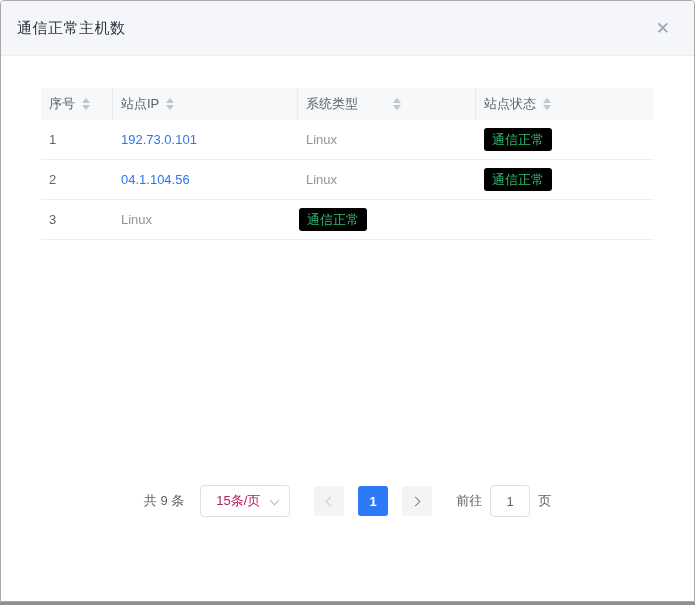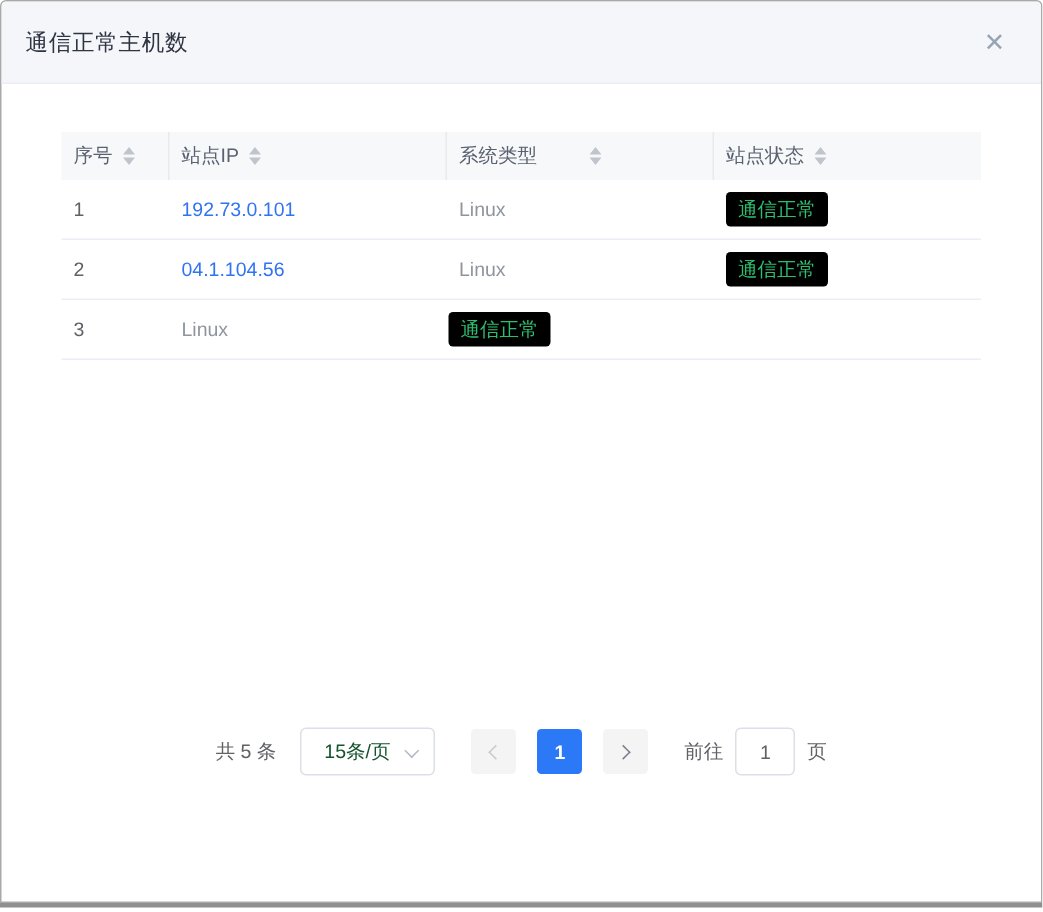--- a/index.html
+++ b/index.html
@@ -73,21 +73,21 @@
   .pagination {
     position:absolute; top:484px; left:0; right:0;
     display:flex; align-items:center; justify-content:center;
     font-size:13px; color:#606266;
   }
   .total-text { margin-right:16px; }
   .page-size-select {
     position:relative; width:90px; height:32px;
     border:1px solid #dcdfe6; border-radius:4px; background:#fff;
     display:flex; align-items:center; justify-content:center;
-    color:#14532d; cursor:pointer; margin-right:24px;
+    color:#be185d; cursor:pointer; margin-right:24px;
     padding-right:14px;
   }
   .chev {
     display:inline-block; width:7px; height:7px;
     border-top:1.5px solid #b4bac4; border-right:1.5px solid #b4bac4;
   }
   .chev-down { transform:rotate(135deg); position:absolute; right:11px; top:11px; }
   .pager-btn {
     width:30px; height:30px; border-radius:3px; background:#f4f4f5;
     display:flex; align-items:center; justify-content:center; cursor:pointer;
@@ -172,21 +172,21 @@
     <div class="tr">
       <div class="td td-index col-1">3</div>
       <div class="td td-os col-3">Linux</div>
       <div class="td col-4">
         <span class="status-badge">通信正常</span>
       </div>
     </div>
   </div>
 
   <div class="pagination">
-    <span class="total-text">共 5 条</span>
+    <span class="total-text">共 9 条</span>
 
     <div class="page-size-select">
       <span>15条/页</span>
       <i class="chev chev-down"></i>
     </div>
 
     <div class="pager-btn prev">
       <i class="chev chev-left"></i>
     </div>
 

